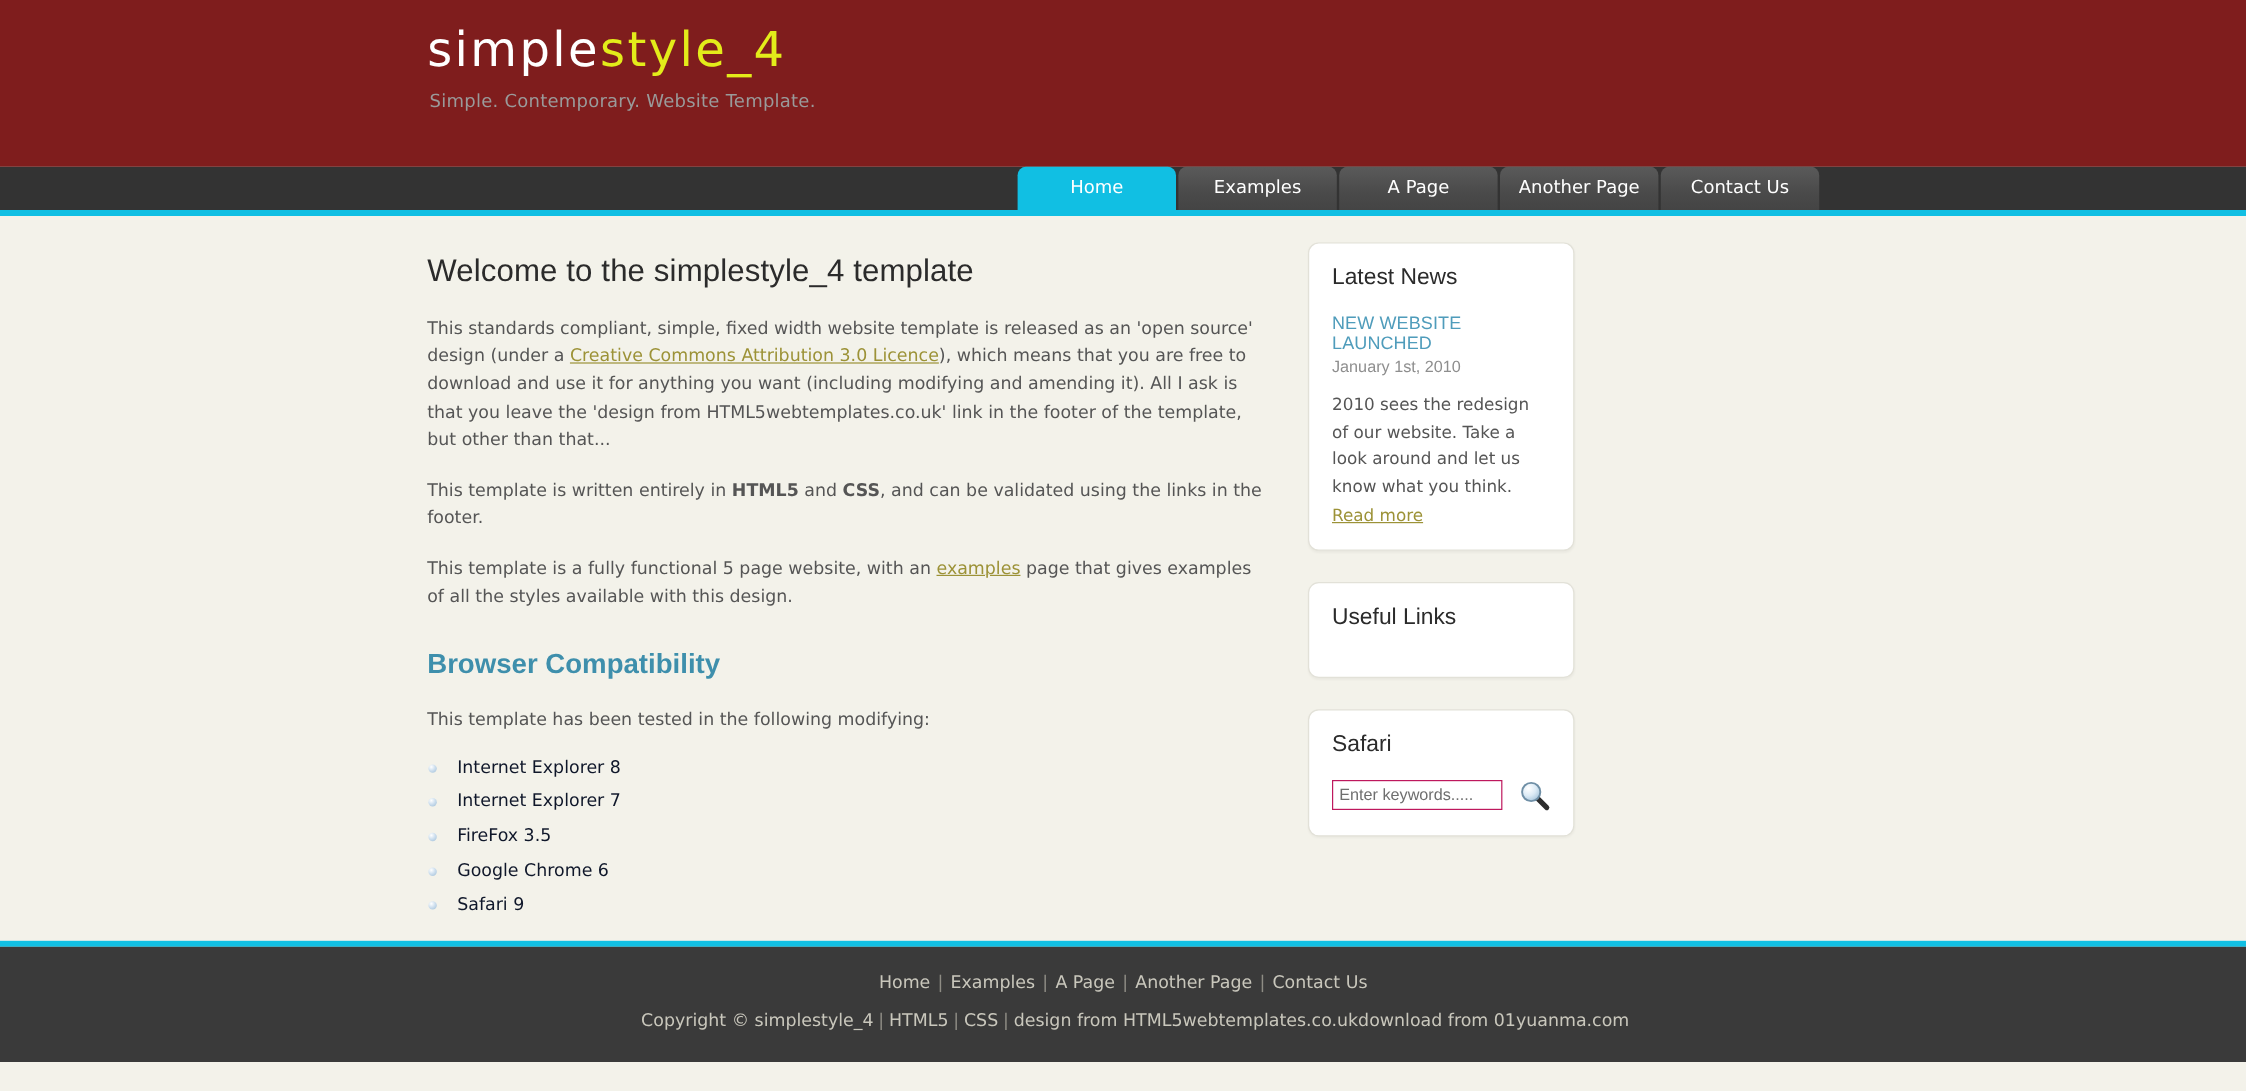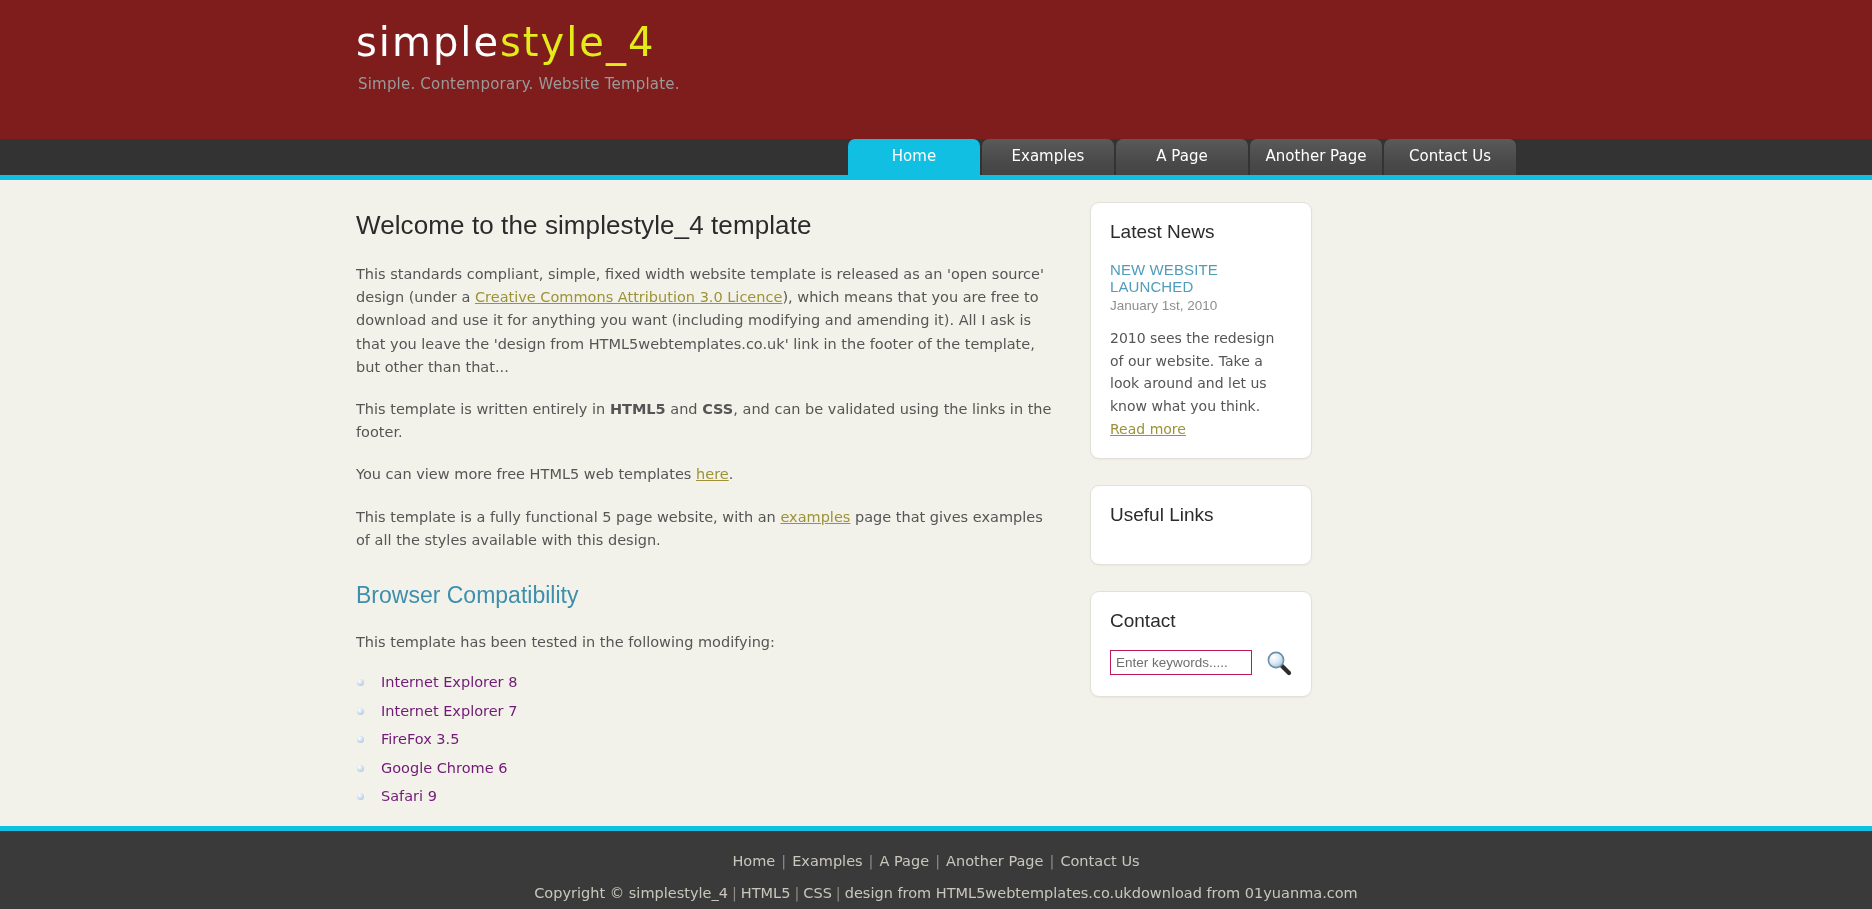--- a/index.html
+++ b/index.html
@@ -125,35 +125,35 @@
     line-height: 1.60;
     color: #555555;
   }
   .content a, .sidebar a.textlink {
     color: #9c9237;
     text-decoration: underline;
   }
   h2.section-title {
     font-family: "Liberation Sans", sans-serif;
     font-size: 23px;
-    font-weight: 400;
+    font-weight: 700;
     color: #3e8fac;
     margin: 30px 0 22px 0;
   }
   ul.bullets {
     list-style: none;
     margin: 8px 0 0 0;
     padding: 0;
   }
   ul.bullets li {
     position: relative;
     padding-left: 25px;
     margin-bottom: 9px;
     font-size: 14.5px;
-    color: #701a75;
+    color: #0f172a;
     line-height: 1.35;
   }
   ul.bullets li::before {
     content: "";
     position: absolute;
     left: 1px;
     top: 6px;
     width: 7px;
     height: 7px;
     border-radius: 50%;
@@ -316,21 +316,20 @@
 <div class="main">
   <div class="container">
 
     <div class="content">
       <h1 class="page-title">Welcome to the simplestyle_4 template</h1>
 
       <p><span>This standards compliant, simple, fixed width website template is released as an 'open source' design (under a </span><a href="#">Creative Commons Attribution 3.0 Licence</a><span>), which means that you are free to download and use it for anything you want (including modifying and amending it). All I ask is that you leave the 'design from HTML5webtemplates.co.uk' link in the footer of the template, but other than that...</span></p>
 
       <p><span>This template is written entirely in </span><strong>HTML5</strong><span> and </span><strong>CSS</strong><span>, and can be validated using the links in the footer.</span></p>
 
-      <p><span>You can view more free HTML5 web templates </span><a href="#">here</a><span>.</span></p>
 
       <p><span>This template is a fully functional 5 page website, with an </span><a href="#">examples</a><span> page that gives examples of all the styles available with this design.</span></p>
 
       <h2 class="section-title">Browser Compatibility</h2>
       <p>This template has been tested in the following modifying:</p>
 
       <ul class="bullets">
         <li>Internet Explorer 8</li>
         <li>Internet Explorer 7</li>
         <li>FireFox 3.5</li>
@@ -347,21 +346,21 @@
         <span class="news-date">January 1st, 2010</span>
         <p class="news-body">2010 sees the redesign of our website. Take a look around and let us know what you think.</p>
         <a class="readmore" href="#">Read more</a>
       </div>
 
       <div class="panel">
         <h3>Useful Links</h3>
       </div>
 
       <div class="panel">
-        <h3>Contact</h3>
+        <h3>Safari</h3>
         <div class="searchrow">
           <input class="search-input" type="text" placeholder="Enter keywords....." style="">
           <button class="search-btn">
             <span>
               <svg width="26" height="26" viewBox="0 0 26 26" xmlns="http://www.w3.org/2000/svg">
                 <defs>
                   <radialGradient id="lensg" cx="35%" cy="30%" r="75%">
                     <stop offset="0%" stop-color="#ffffff"></stop>
                     <stop offset="55%" stop-color="#dbeaf5"></stop>
                     <stop offset="100%" stop-color="#a8c6dc"></stop>

